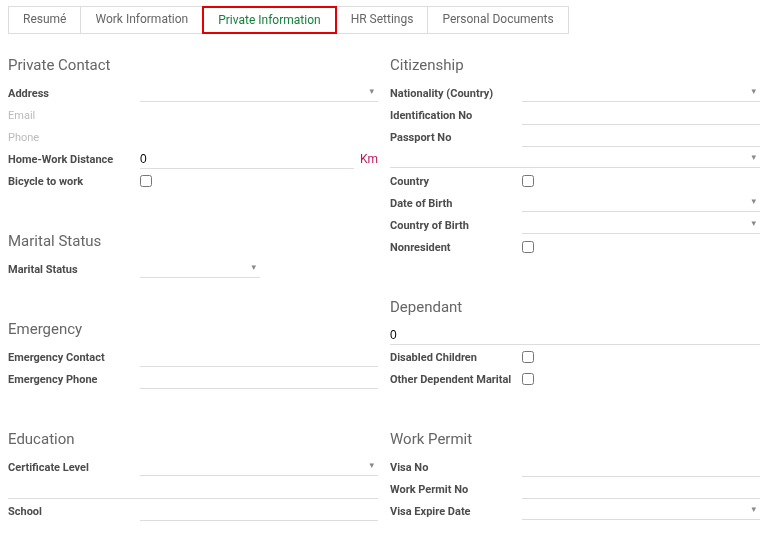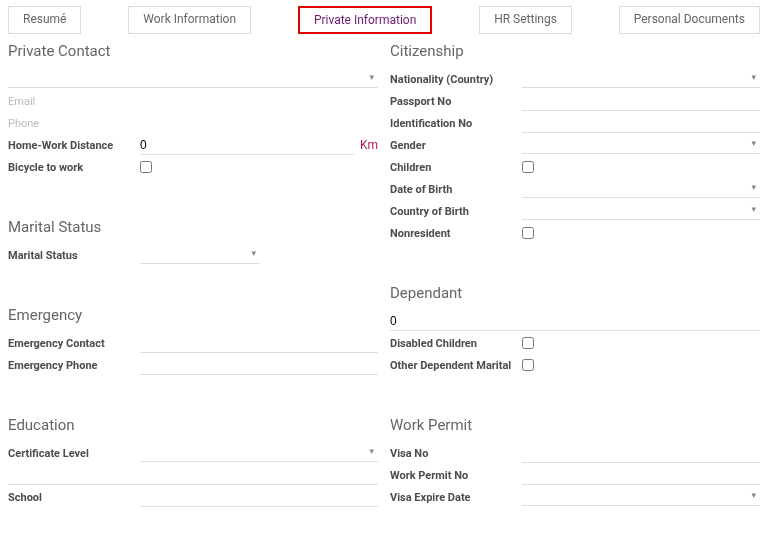--- a/index.html
+++ b/index.html
@@ -7,36 +7,35 @@
     margin: 0;
     padding: 6px 8px;
     font-family: -apple-system, BlinkMacSystemFont, "Segoe UI", Roboto, Arial, sans-serif;
     font-size: 12px;
     color: #4c4c4c;
     width: 768px;
     background: #fff;
   }
   .tabs {
     display: flex;
-    margin-bottom: 8px;
-    justify-content: space-between;
+    margin-bottom: 22px;
   }
   .tab {
     padding: 5px 14px;
     border: 1px solid #ddd;
     font-size: 12px;
     color: #666;
     cursor: pointer;
     background: #fff;
     margin-left: -1px;
   }
   .tab:first-child { margin-left: 0; }
   .tab.active-highlight {
     border: 2px solid #e20000;
-    color: #701a75;
+    color: #15803d;
     position: relative;
     z-index: 2;
   }
   .columns {
     display: flex;
     gap: 12px;
   }
   .col {
     flex: 1;
   }
@@ -121,20 +120,21 @@
   <div class="tab">Personal Documents</div>
 </div>
 
 <div class="columns">
 
   <div class="col">
     <div class="section">
       <div class="section-title">Private Contact</div>
 
       <div class="row">
+        <div class="label">Address</div>
         <div class="field">
           <div class="dropdown">
             <span class="caret">▾</span>
           </div>
         </div>
       </div>
 
       <div class="row">
         <div class="label muted">Email</div>
       </div>
@@ -217,41 +217,40 @@
 
       <div class="row">
         <div class="label">Nationality (Country)</div>
         <div class="field">
             <div class="dropdown">
               <span class="caret">▾</span>
             </div>
           </div>
       </div>
       <div class="row">
+        <div class="label">Identification No</div>
+        <div class="field">
+            <input class="input-underline" style="">
+          </div>
+      </div>
+      <div class="row">
         <div class="label">Passport No</div>
         <div class="field">
             <input class="input-underline" style="">
           </div>
       </div>
       <div class="row">
-        <div class="label">Identification No</div>
-        <div class="field">
-            <input class="input-underline" style="">
-          </div>
-      </div>
-      <div class="row">
-        <div class="label">Gender</div>
-        <div class="field">
-            <div class="dropdown">
-              <span class="caret">▾</span>
-            </div>
-          </div>
-      </div>
-      <div class="row">
-        <div class="label">Children</div>
+        <div class="field">
+            <div class="dropdown">
+              <span class="caret">▾</span>
+            </div>
+          </div>
+      </div>
+      <div class="row">
+        <div class="label">Country</div>
         <div class="field checkbox-cell">
             <input type="checkbox" style="">
           </div>
       </div>
       <div class="row">
         <div class="label">Date of Birth</div>
         <div class="field">
             <div class="dropdown">
               <span class="caret">▾</span>
             </div>

